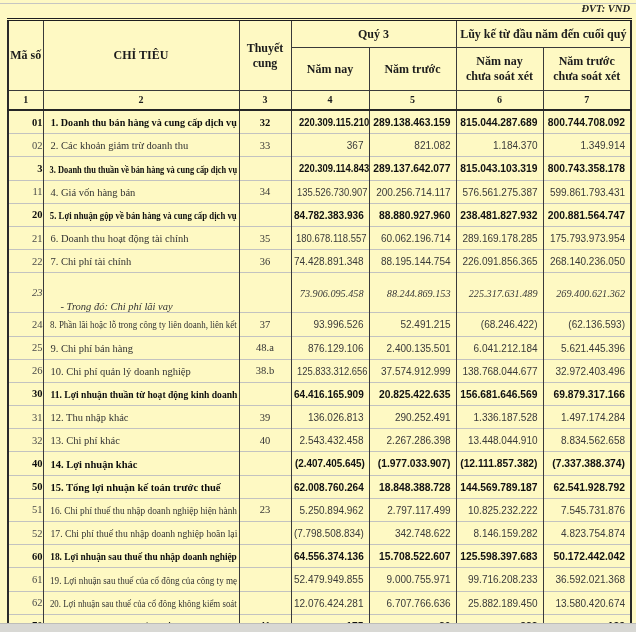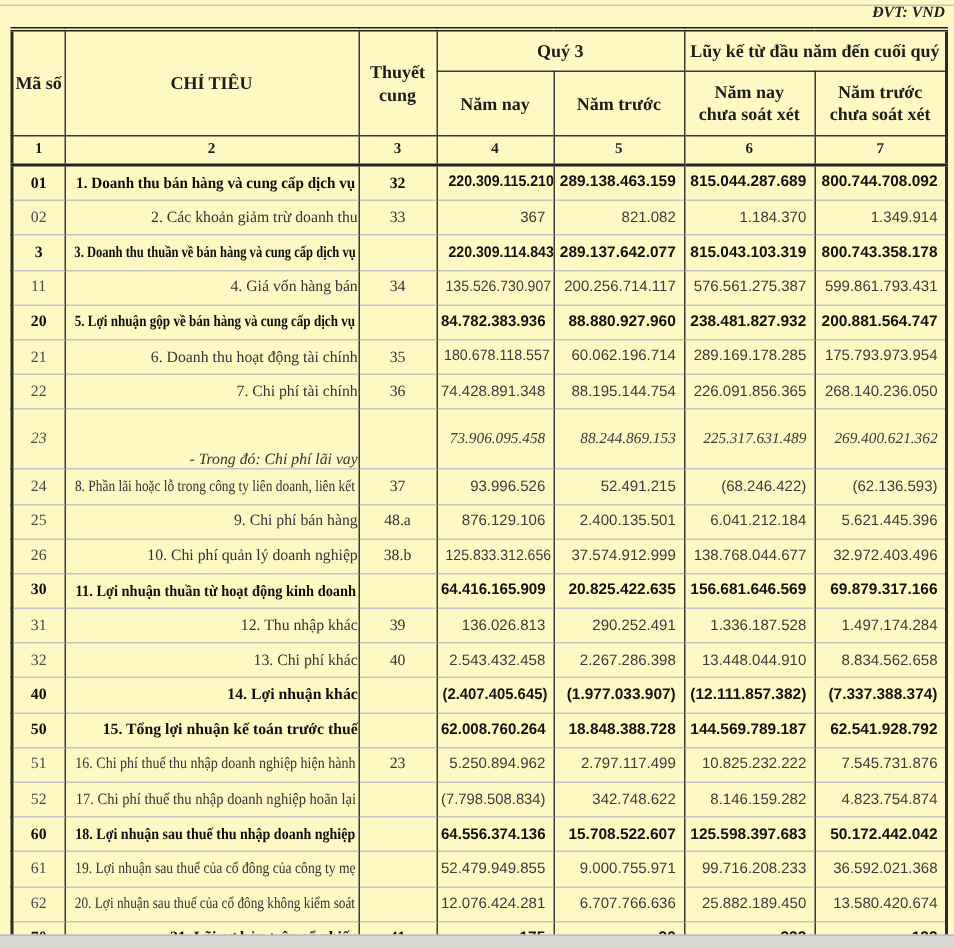--- a/index.html
+++ b/index.html
@@ -12,22 +12,22 @@
         border:2px solid #2a2a2a;border-top:3px double #1e1e1e;border-bottom:2px solid #2a2a2a;}
   col.c1{width:35px}col.c2{width:196px}col.c3{width:52px}col.c4{width:78px}
   col.c5{width:87px}col.c6{width:87px}col.c7{width:88px}
   th,td{padding:0;margin:0;overflow:hidden;}
   thead th{border:1px solid #3a3a3a;font-size:12px;font-weight:bold;color:#1c1c1c;line-height:1.25;}
   tr.hA th{height:26px;}
   tr.hB th{height:42px;}
   tr.hC th{height:18px;font-size:10px;border-bottom:2px solid #252525;}
   tbody td{border-left:1px solid #3a3a3a;border-top:1px solid #c3c3c0;height:22.2px;font-size:10.5px;color:#333;}
   tbody td:first-child{border-left:none;}
-  td.code{text-align:center;color:#4a4a4a;}
-  td.label{text-align:right;}
+  td.code{text-align:right;color:#4a4a4a;}
+  td.label{text-align:left;}
   td.label .lab{padding-left:7px;}
   td.note{text-align:center;}
   td.num{text-align:right;font-family:"Liberation Sans",sans-serif;font-size:10px;color:#3a3a3a;}
   .fit{display:inline-block;white-space:nowrap;vertical-align:middle;}
   .fit-l{transform-origin:0 50%;}
   .fit-r{transform-origin:100% 50%;padding-right:5px;}
   tr.em td{font-weight:bold;color:#0e0e0e;}
   tr.em td.code{color:#0e0e0e;}
   tr.em td.num{color:#111;font-size:10.3px;margin-top:44px;}
   tr.it td{font-style:italic;}

